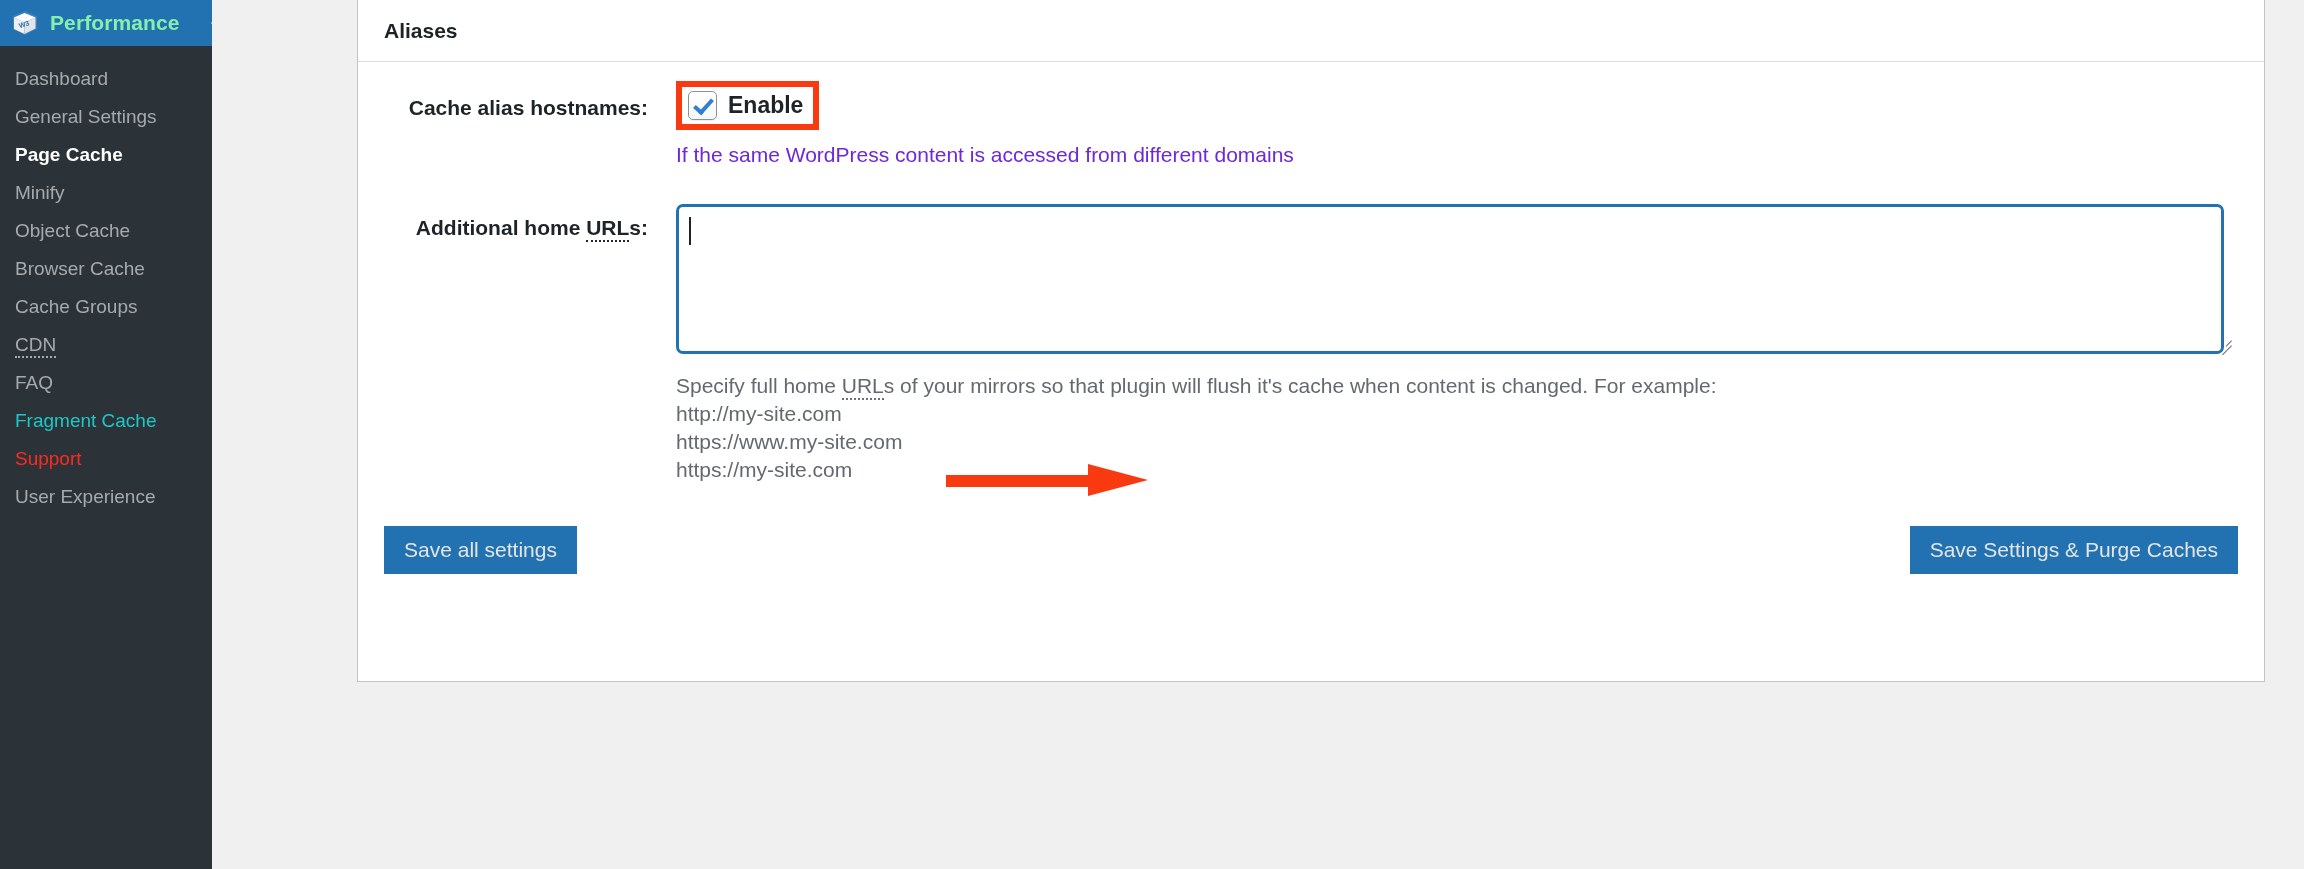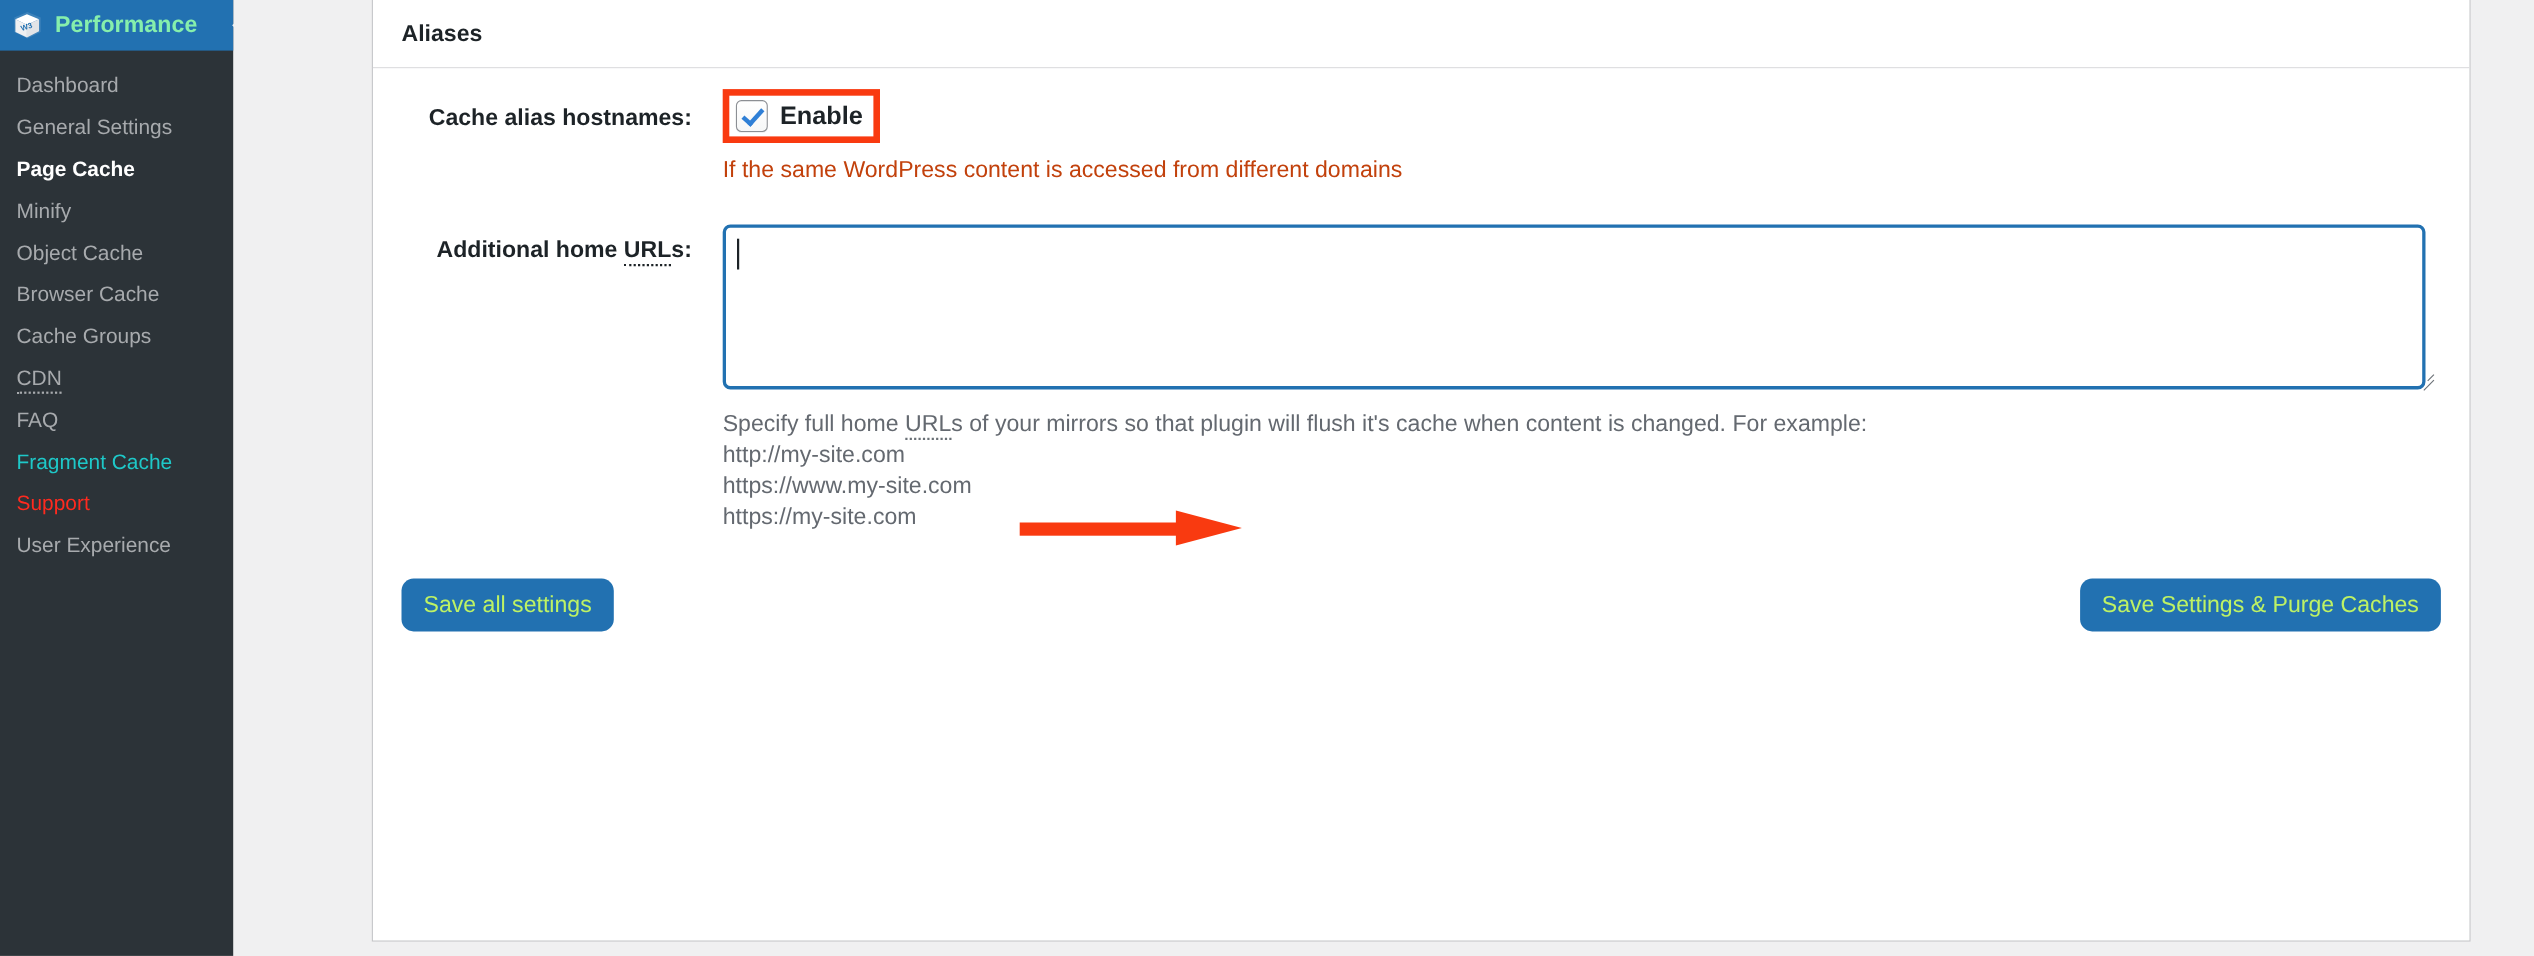--- a/index.html
+++ b/index.html
@@ -93,28 +93,28 @@
   .menu-item.teal { color: #1ec8c8; }
   .menu-item.red  { color: #ff2a1f; }
   .menu-item .abbr-underline {
     border-bottom: 2px dotted #a7aaad;
     padding-bottom: 1px;
   }
 
   
   .panel {
     position: absolute;
-    left: 338px;
+    left: 357px;
     top: 0;
     width: 1908px;
     background: #ffffff;
     border: 1px solid #c3c4c7;
     box-sizing: border-box;
     top: -1px;
-    height: 857px;
+    height: 683px;
   }
   .panel-header {
     height: 62px;
     border-bottom: 1px solid #dcdcde;
     display: flex;
     align-items: center;
     padding-left: 26px;
     box-sizing: border-box;
   }
   .panel-header-title {
@@ -194,21 +194,21 @@
   }
   .cb-label {
     font-size: 23px;
     color: #1d2327;
     margin-left: 11px;
     white-space: nowrap;
     cursor: pointer;
   }
   .hint {
     font-size: 21px;
-    color: #c2410c;
+    color: #6d28d9;
     margin-top: 11px;
     line-height: 28px;
   }
 
   
   .row-textarea { margin-top: 35px; }
   .row-textarea .field-label { padding-top: 12px; }
 
   .ta-wrap { position: relative; }
   .big-textarea {
@@ -290,24 +290,24 @@
   }
 
   
   .button-bar {
     position: relative;
     margin-top: 42px;
     height: 48px;
   }
   .btn {
     background: #2271b1;
-    color: #bef264;
+    color: #e5e5e5;
     font-size: 21px;
     border: none;
-    border-radius: 11px;
+    border-radius: 0;
     padding: 0 20px;
     height: 48px;
     line-height: 48px;
     font-family: "Liberation Sans", sans-serif;
     cursor: pointer;
     display: inline-block;
     box-sizing: border-box;
   }
   .btn-save-all {
     position: absolute;

